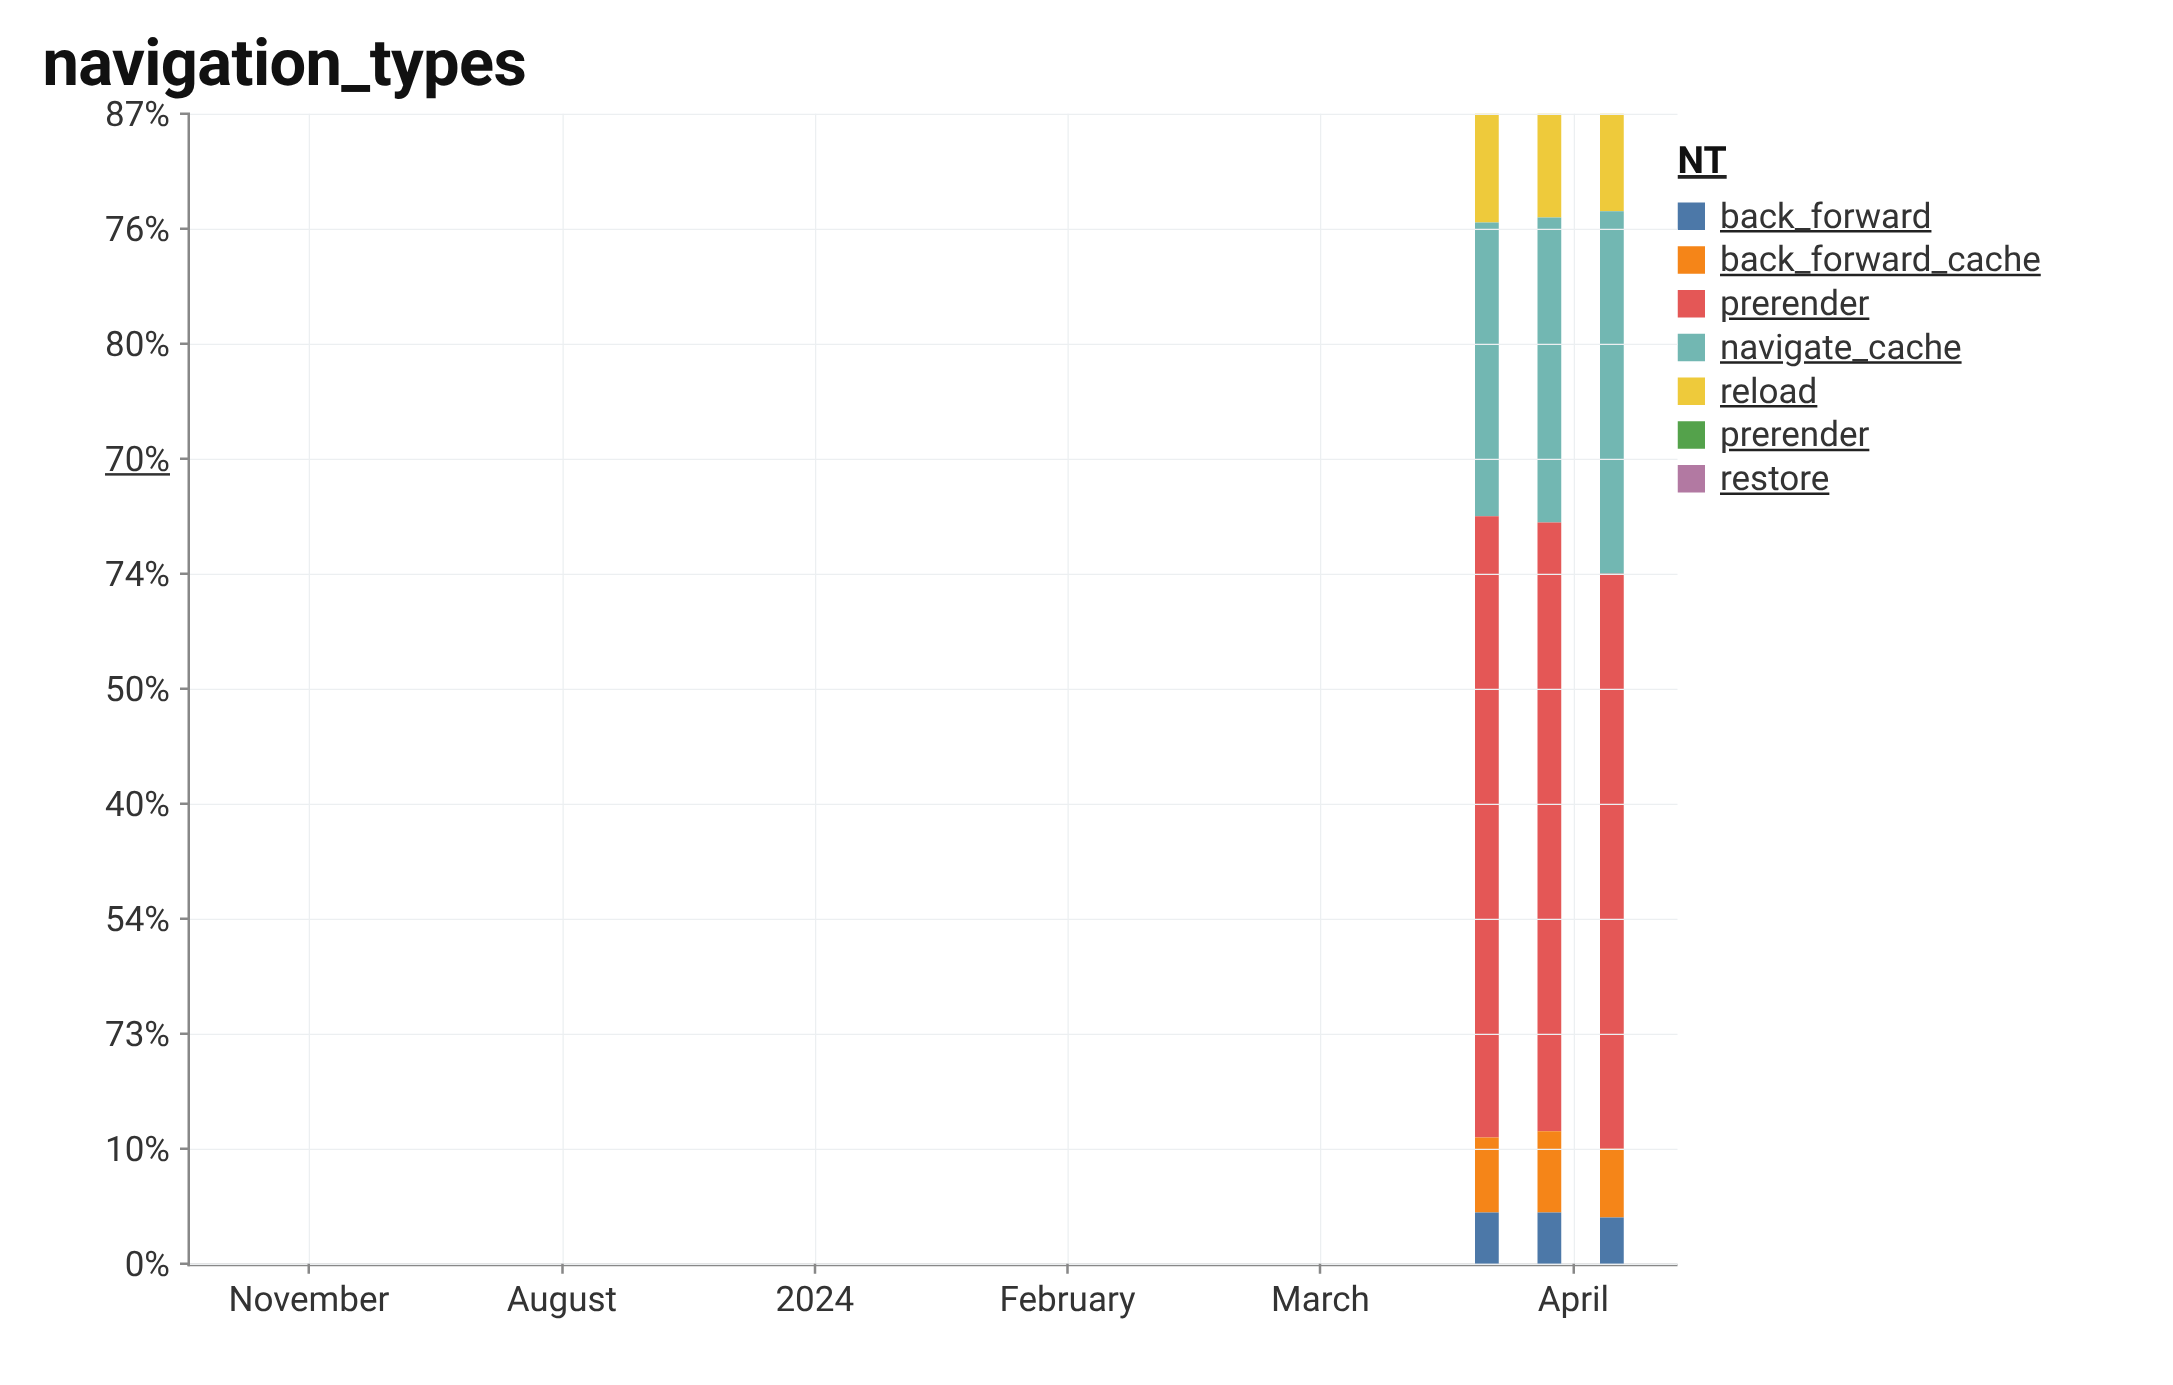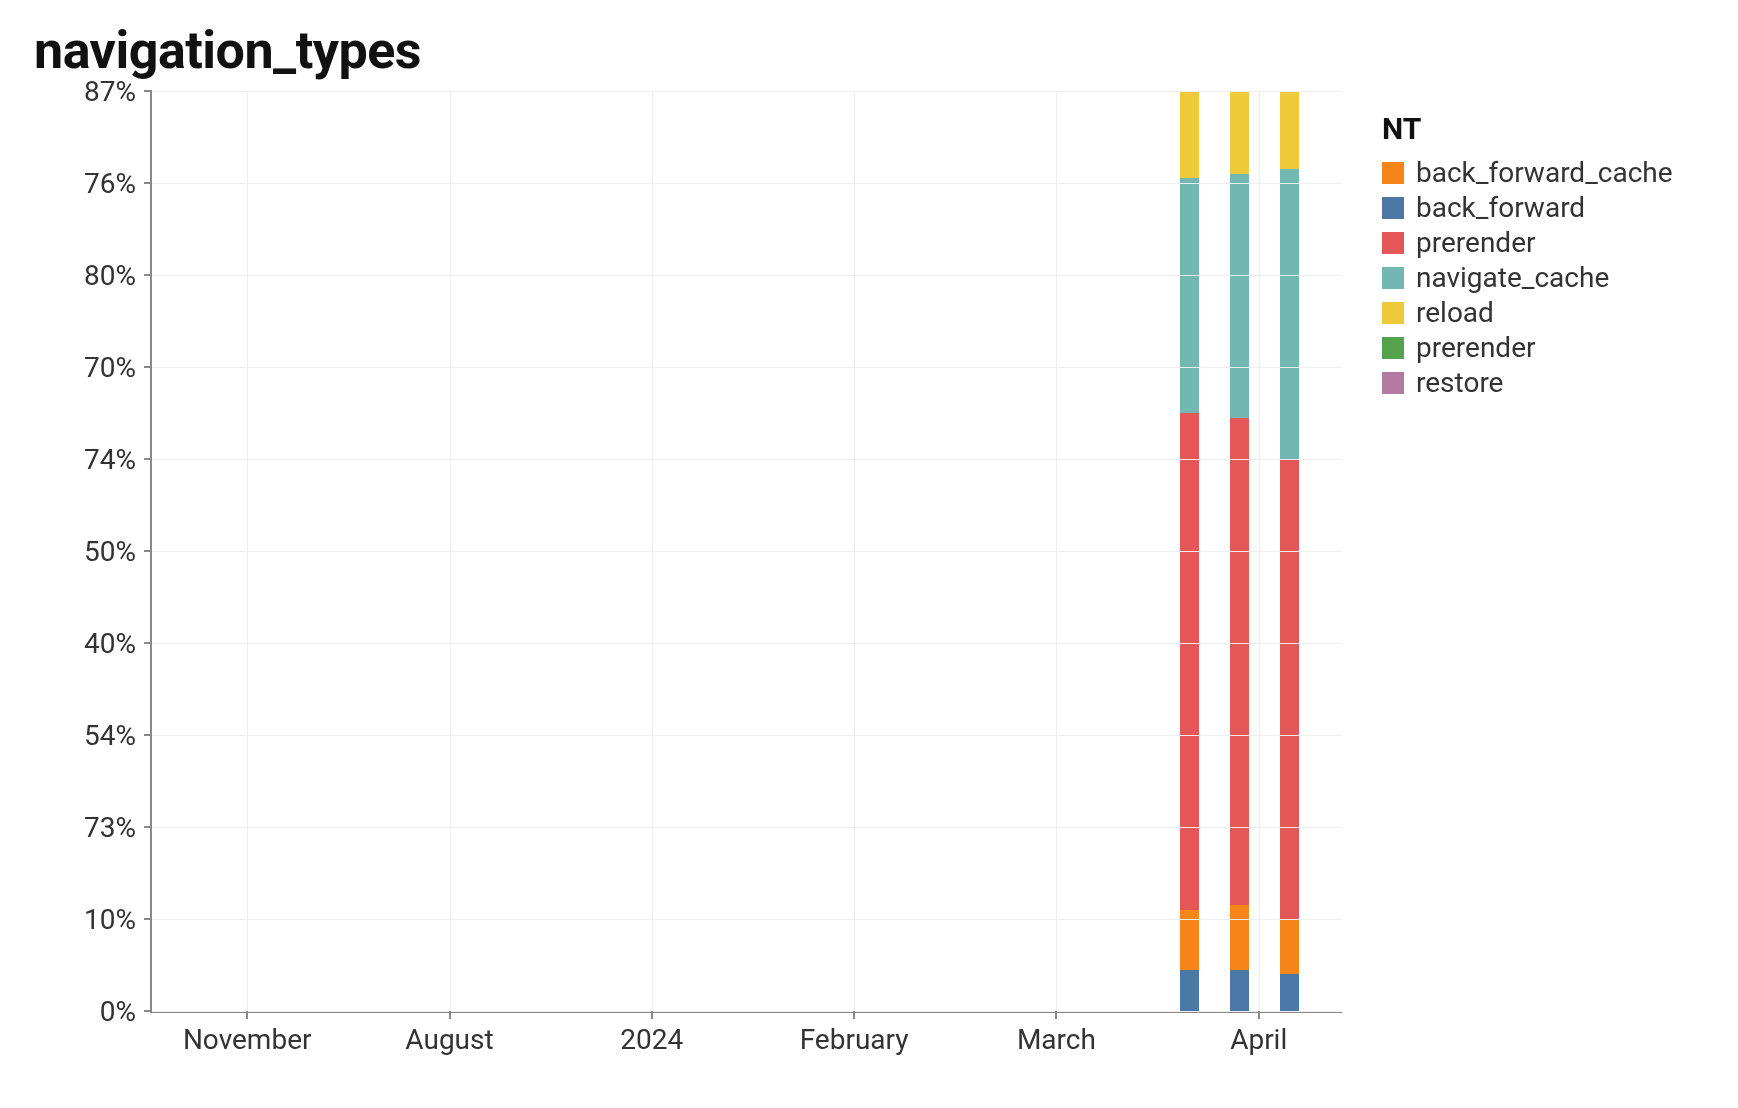--- a/index.html
+++ b/index.html
@@ -98,22 +98,22 @@
   .bar-col {
     position: absolute;
     bottom: 0;
     display: flex;
     flex-direction: column-reverse;
   }
   .seg {
     width: 100%;
   }
   .legend {
-    margin-left: 40px;
     padding-top: 20px;
+    text-decoration: underline;
   }
   .legend-title {
     font-size: 30px;
     font-weight: 700;
     margin-bottom: 10px;
     color: #111;
   }
   .legend-item {
     display: flex;
     align-items: center;
@@ -137,21 +137,21 @@
   <div class="chart-row">
     <div class="chart-area">
       <div class="y-axis" id="y-axis" style="height: 920px;">
           <div class="y-tick-label" style="top: 100%;">0%</div>
           <div class="y-tick-label" style="top: 90%;">10%</div>
           <div class="y-tick-label" style="top: 80%;">73%</div>
           <div class="y-tick-label" style="top: 70%;">54%</div>
           <div class="y-tick-label" style="top: 60%;">40%</div>
           <div class="y-tick-label" style="top: 50%;">50%</div>
           <div class="y-tick-label" style="top: 40%;">74%</div>
-          <div class="y-tick-label" style="top: 30%;">70%</div>
+          <div class="y-tick-label" style="top: 30%; text-decoration: underline;">70%</div>
           <div class="y-tick-label" style="top: 20%;">80%</div>
           <div class="y-tick-label" style="top: 10%;">76%</div>
           <div class="y-tick-label" style="top: 0%;">87%</div>
         </div>
       <div class="plot" id="plot" style="width: 1190px; height: 920px;">
         <div class="bars" id="bars">
             <div class="bar-col" style="left: 86.4%; width: 1.6%; height: 100%;">
               <div class="seg" style="height: 4.5%; background: rgb(76, 120, 168);"></div>
               <div class="seg" style="height: 6.5%; background: rgb(245, 133, 24);"></div>
               <div class="seg" style="height: 54%; background: rgb(228, 87, 86);"></div>
@@ -213,26 +213,26 @@
           <div class="gridline-v" style="left: 93%;"></div>
           <div class="x-tick-mark" style="left: 93%;"></div>
           <div class="x-tick-label" style="left: 93%;">April</div>
         </div>
     </div>
 
     <div class="legend">
       <div class="legend-title">NT</div>
       <div id="legend-items">
           <div class="legend-item">
+            <span class="swatch" style="background: rgb(76, 120, 168);"></span>
+            <span>back_forward</span>
+          </div>
+          <div class="legend-item">
             <span class="swatch" style="background: rgb(245, 133, 24);"></span>
             <span>back_forward_cache</span>
-          </div>
-          <div class="legend-item">
-            <span class="swatch" style="background: rgb(76, 120, 168);"></span>
-            <span>back_forward</span>
           </div>
           <div class="legend-item">
             <span class="swatch" style="background: rgb(228, 87, 86);"></span>
             <span>prerender</span>
           </div>
           <div class="legend-item">
             <span class="swatch" style="background: rgb(114, 183, 178);"></span>
             <span>navigate_cache</span>
           </div>
           <div class="legend-item">

